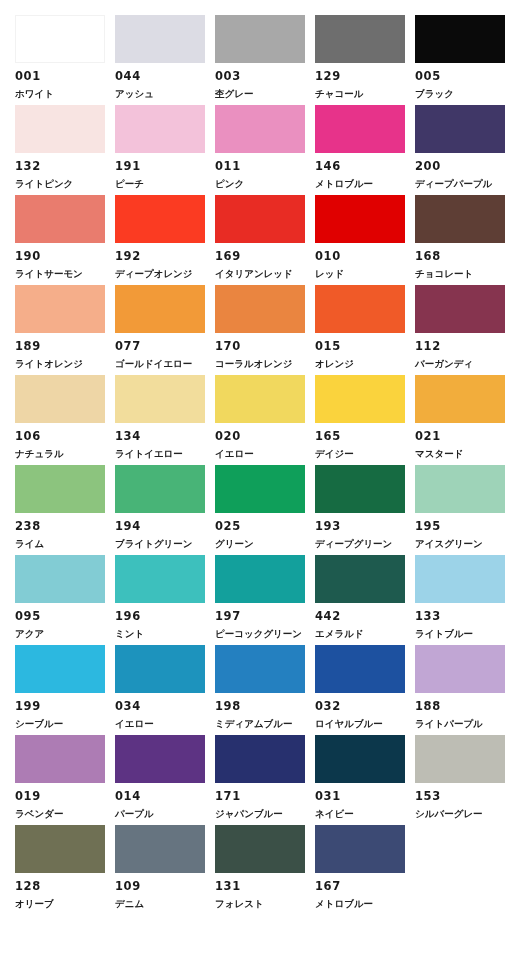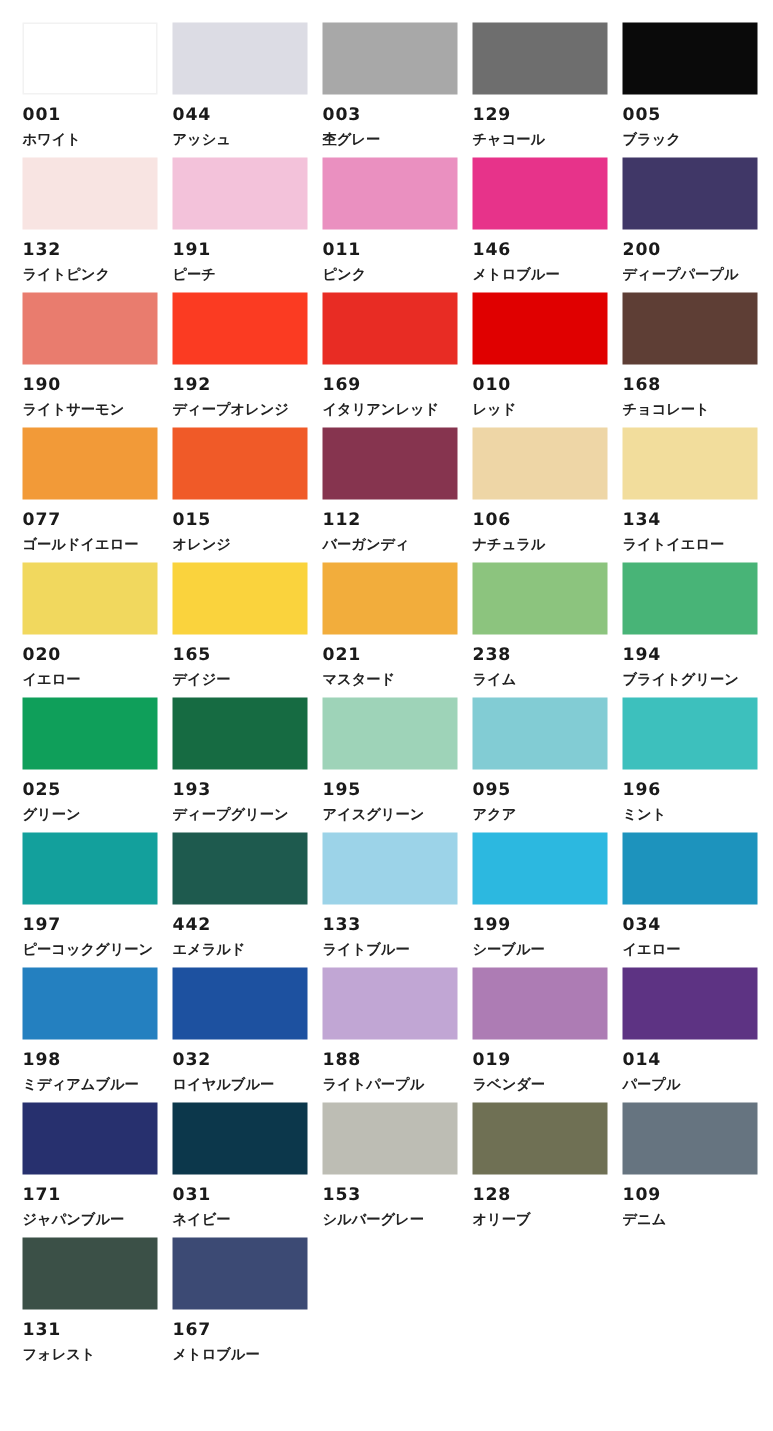--- a/index.html
+++ b/index.html
@@ -140,23 +140,33 @@
         <div class="swatch-chip" style="background-color: rgb(224, 0, 0);"></div>
         <div class="swatch-code">010</div>
         <div class="swatch-name">レッド</div>
       </div>
       <div class="swatch-cell">
         <div class="swatch-chip" style="background-color: rgb(94, 62, 53);"></div>
         <div class="swatch-code">168</div>
         <div class="swatch-name">チョコレート</div>
       </div>
       <div class="swatch-cell">
+        <div class="swatch-chip" style="background-color: rgb(245, 174, 138);"></div>
+        <div class="swatch-code">189</div>
+        <div class="swatch-name">ライトオレンジ</div>
+      </div>
+      <div class="swatch-cell">
         <div class="swatch-chip" style="background-color: rgb(242, 154, 56);"></div>
         <div class="swatch-code">077</div>
         <div class="swatch-name">ゴールドイエロー</div>
+      </div>
+      <div class="swatch-cell">
+        <div class="swatch-chip" style="background-color: rgb(234, 133, 64);"></div>
+        <div class="swatch-code">170</div>
+        <div class="swatch-name">コーラルオレンジ</div>
       </div>
       <div class="swatch-cell">
         <div class="swatch-chip" style="background-color: rgb(240, 90, 40);"></div>
         <div class="swatch-code">015</div>
         <div class="swatch-name">オレンジ</div>
       </div>
       <div class="swatch-cell">
         <div class="swatch-chip" style="background-color: rgb(134, 52, 79);"></div>
         <div class="swatch-code">112</div>
         <div class="swatch-name">バーガンディ</div>

